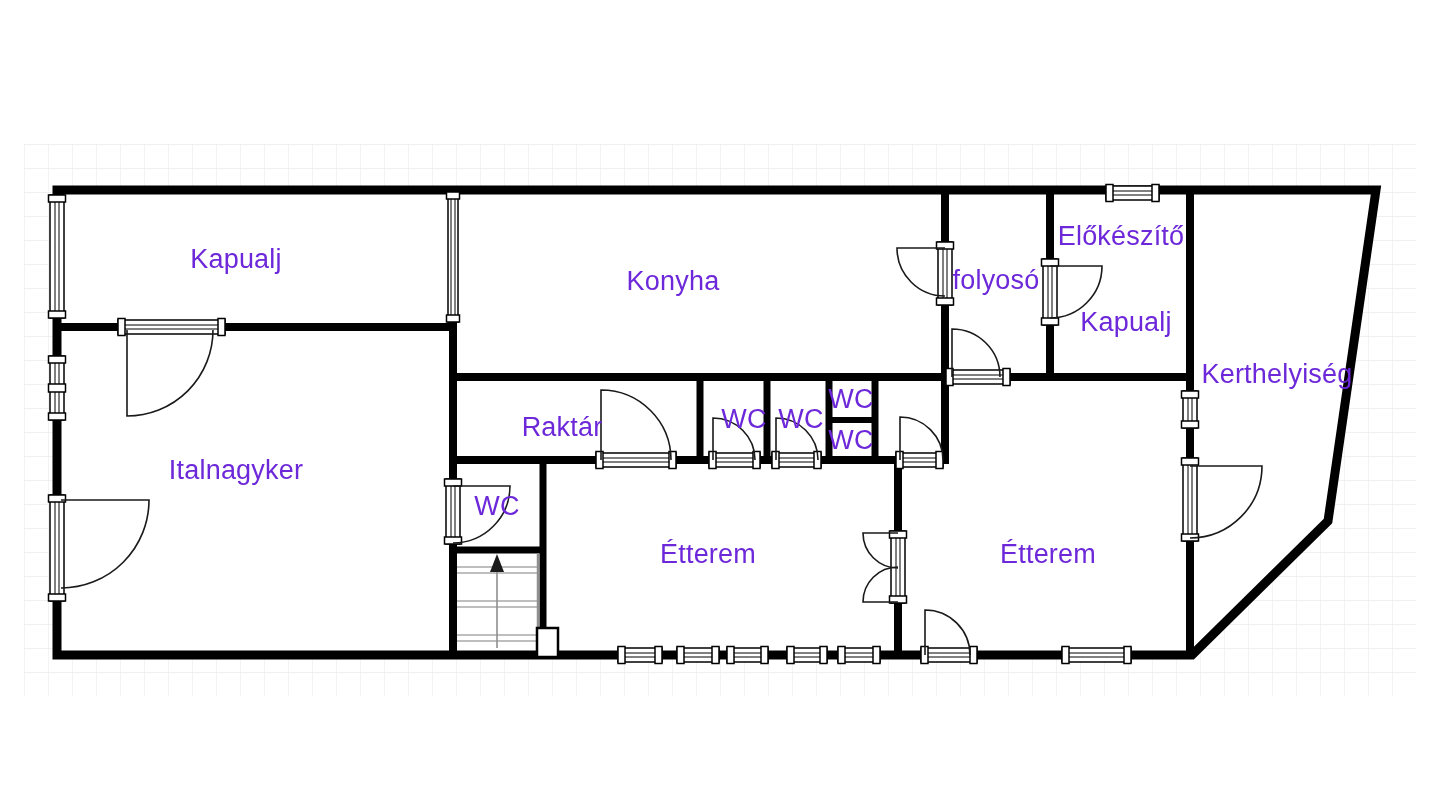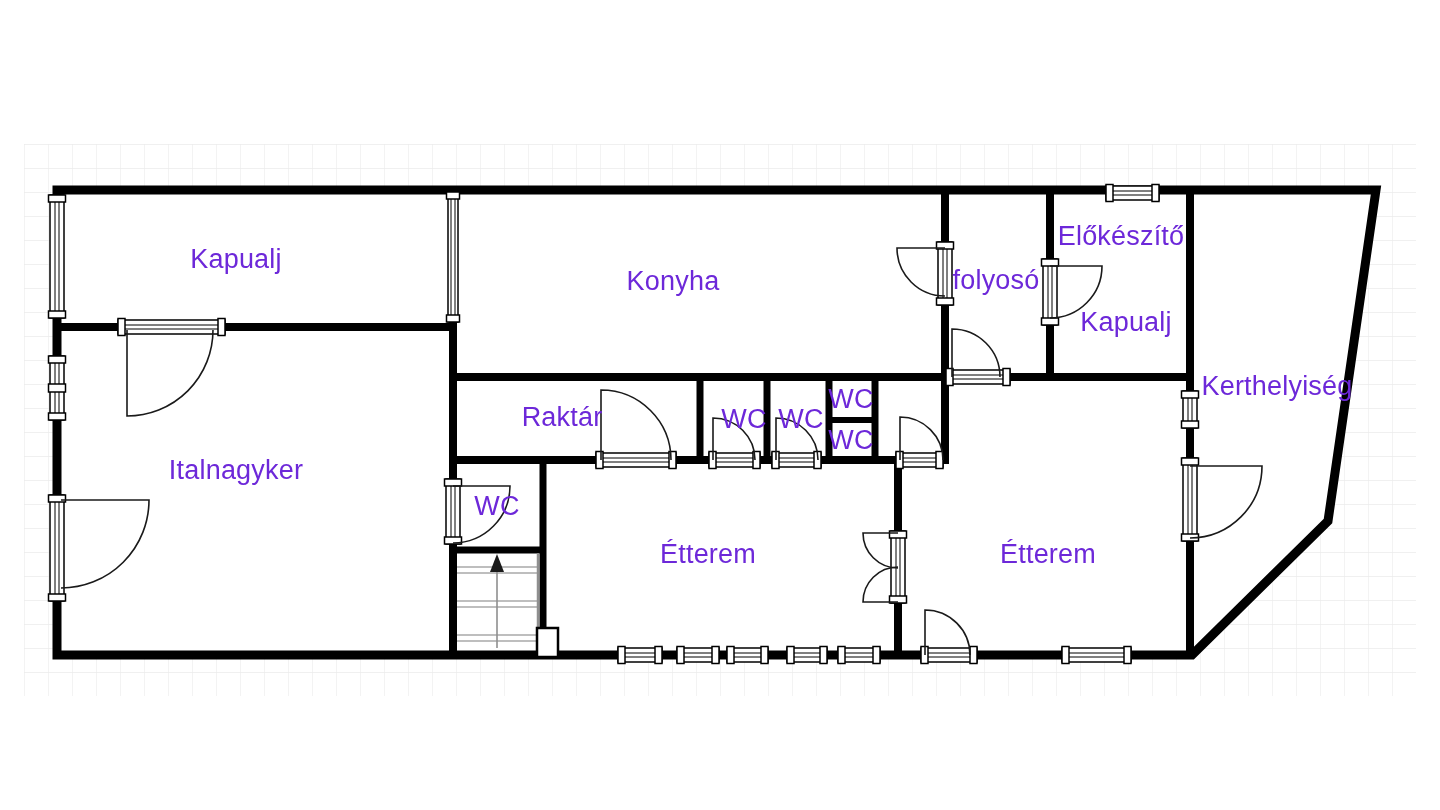--- a/index.html
+++ b/index.html
@@ -240,22 +240,22 @@
         <path d="M898,602 L863.0,602.0 A35,35 0 0,1 898.0,567.0" fill="none" stroke="#1a1a1a" stroke-width="1.6"></path>
         <path d="M925,655 L925.0,610.0 A45,45 0 0,1 970.0,655.0" fill="none" stroke="#1a1a1a" stroke-width="1.6"></path>
       </g>
   </svg>
 
   <div class="lbl" style="left:236px;top:259px">Kapualj</div>
   <div class="lbl" style="left:673px;top:281px">Konyha</div>
   <div class="lbl" style="left:996px;top:280px">folyosó</div>
   <div class="lbl" style="left:1121px;top:236px">Előkészítő</div>
   <div class="lbl" style="left:1126px;top:322px">Kapualj</div>
-  <div class="lbl" style="left:1277px;top:386px">Kerthelyiség</div>
-  <div class="lbl" style="left:562px;top:417px">Raktár</div>
+  <div class="lbl" style="left:1277px;top:374px">Kerthelyiség</div>
+  <div class="lbl" style="left:562px;top:427px">Raktár</div>
   <div class="lbl" style="left:744px;top:419px">WC</div>
   <div class="lbl" style="left:801px;top:419px">WC</div>
   <div class="lbl" style="left:851px;top:399px">WC</div>
   <div class="lbl" style="left:851px;top:440px">WC</div>
   <div class="lbl" style="left:236px;top:470px">Italnagyker</div>
   <div class="lbl" style="left:497px;top:506px">WC</div>
   <div class="lbl" style="left:708px;top:554px">Étterem</div>
   <div class="lbl" style="left:1048px;top:554px">Étterem</div>
 </div>
 

